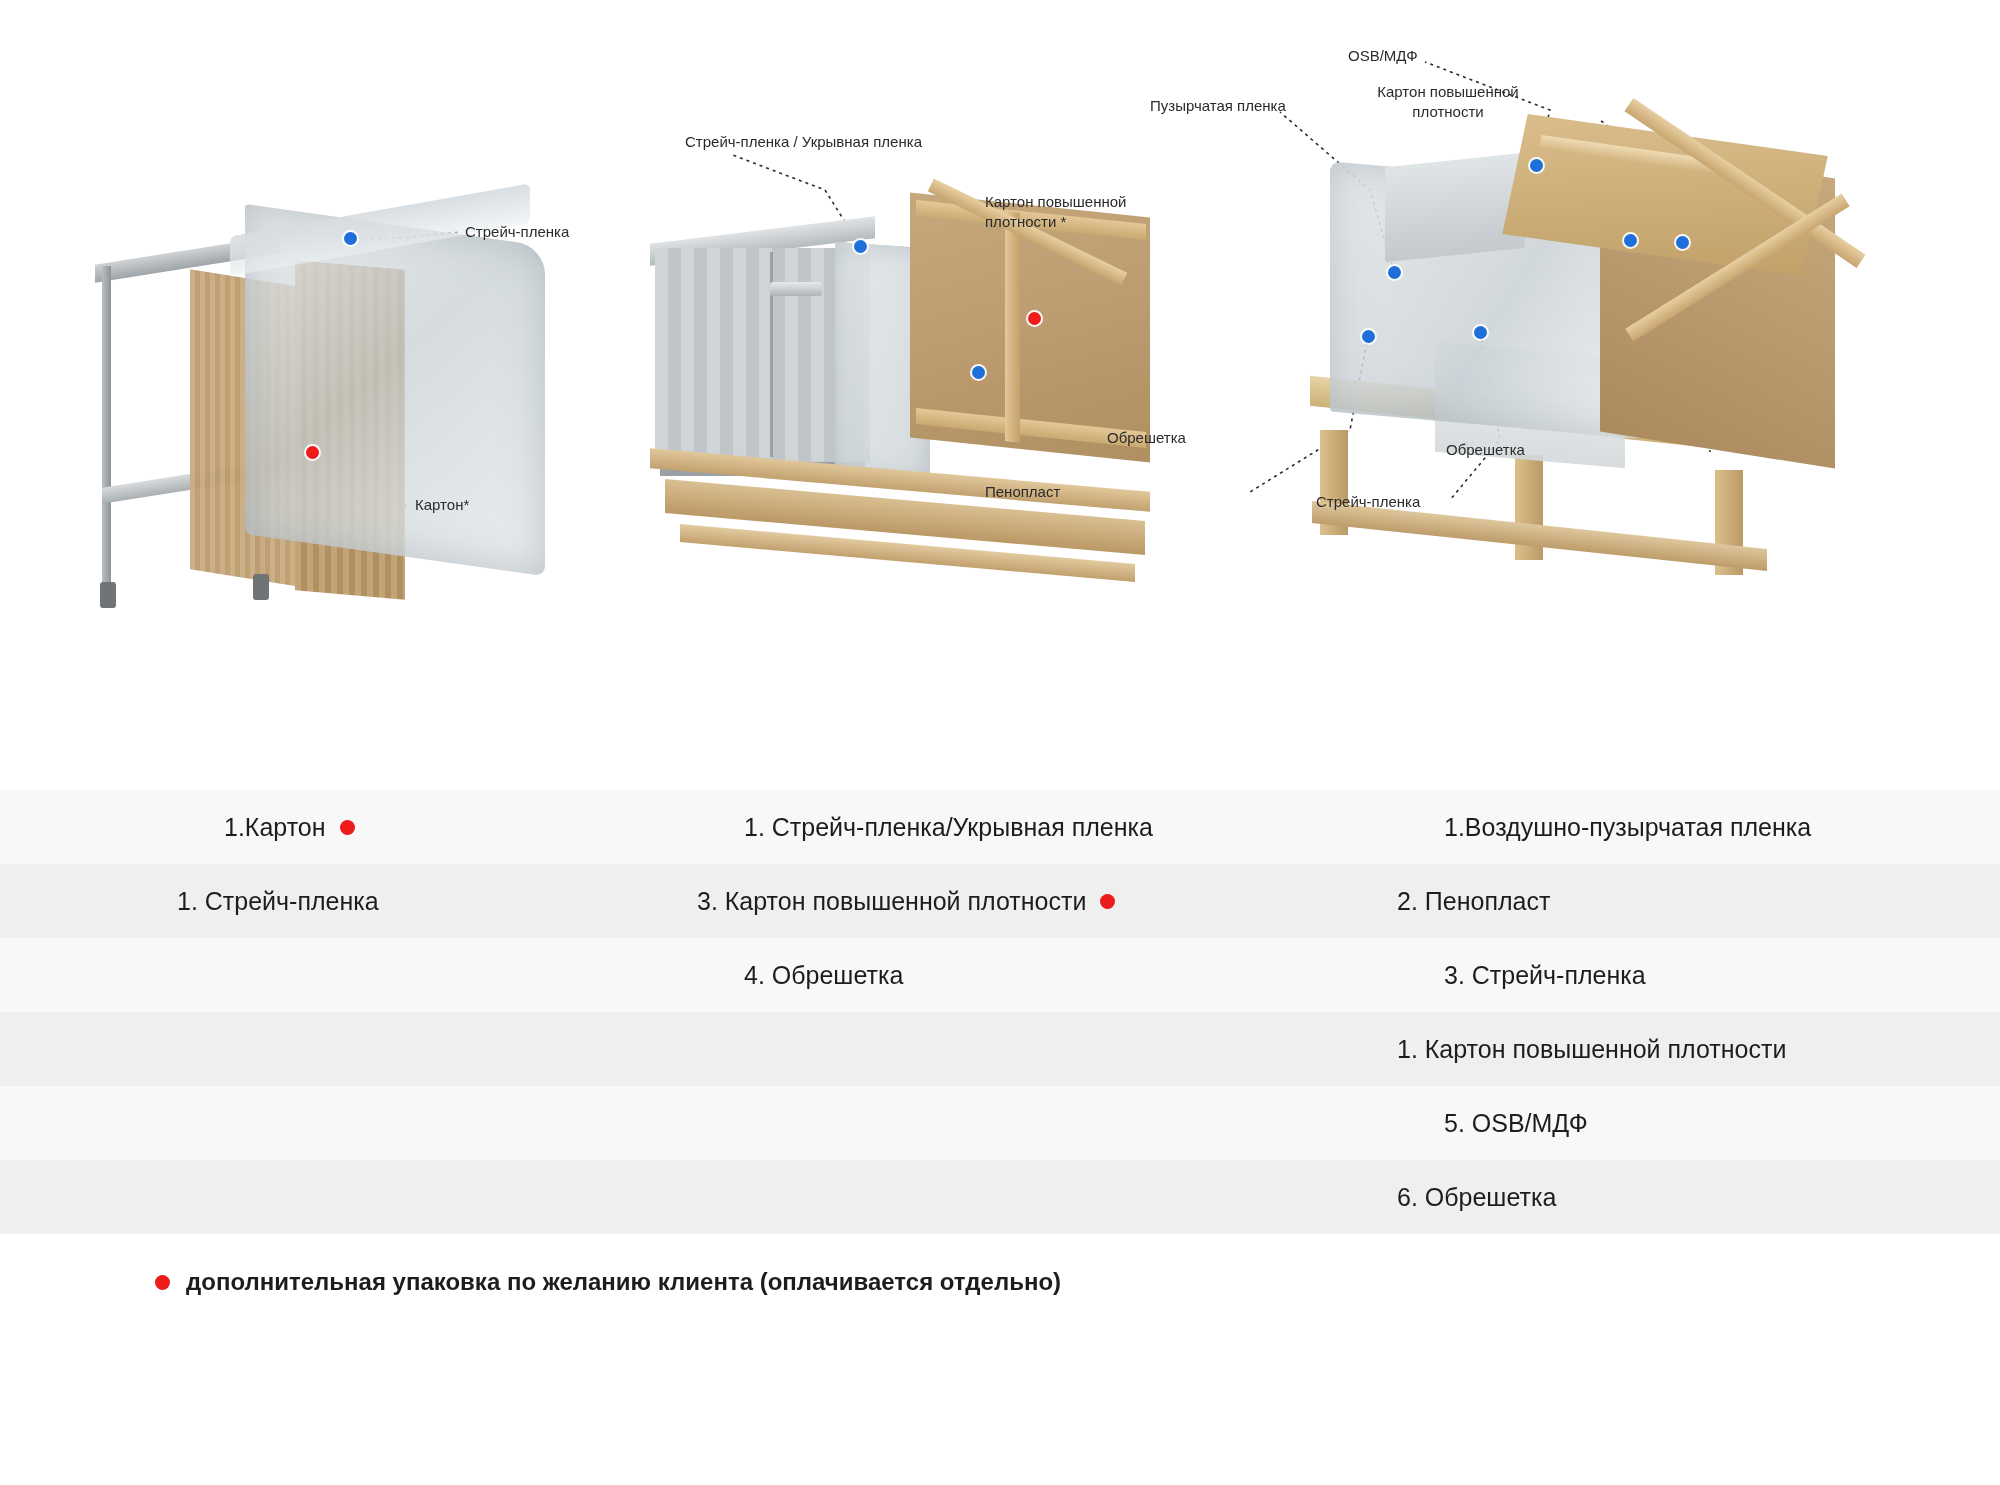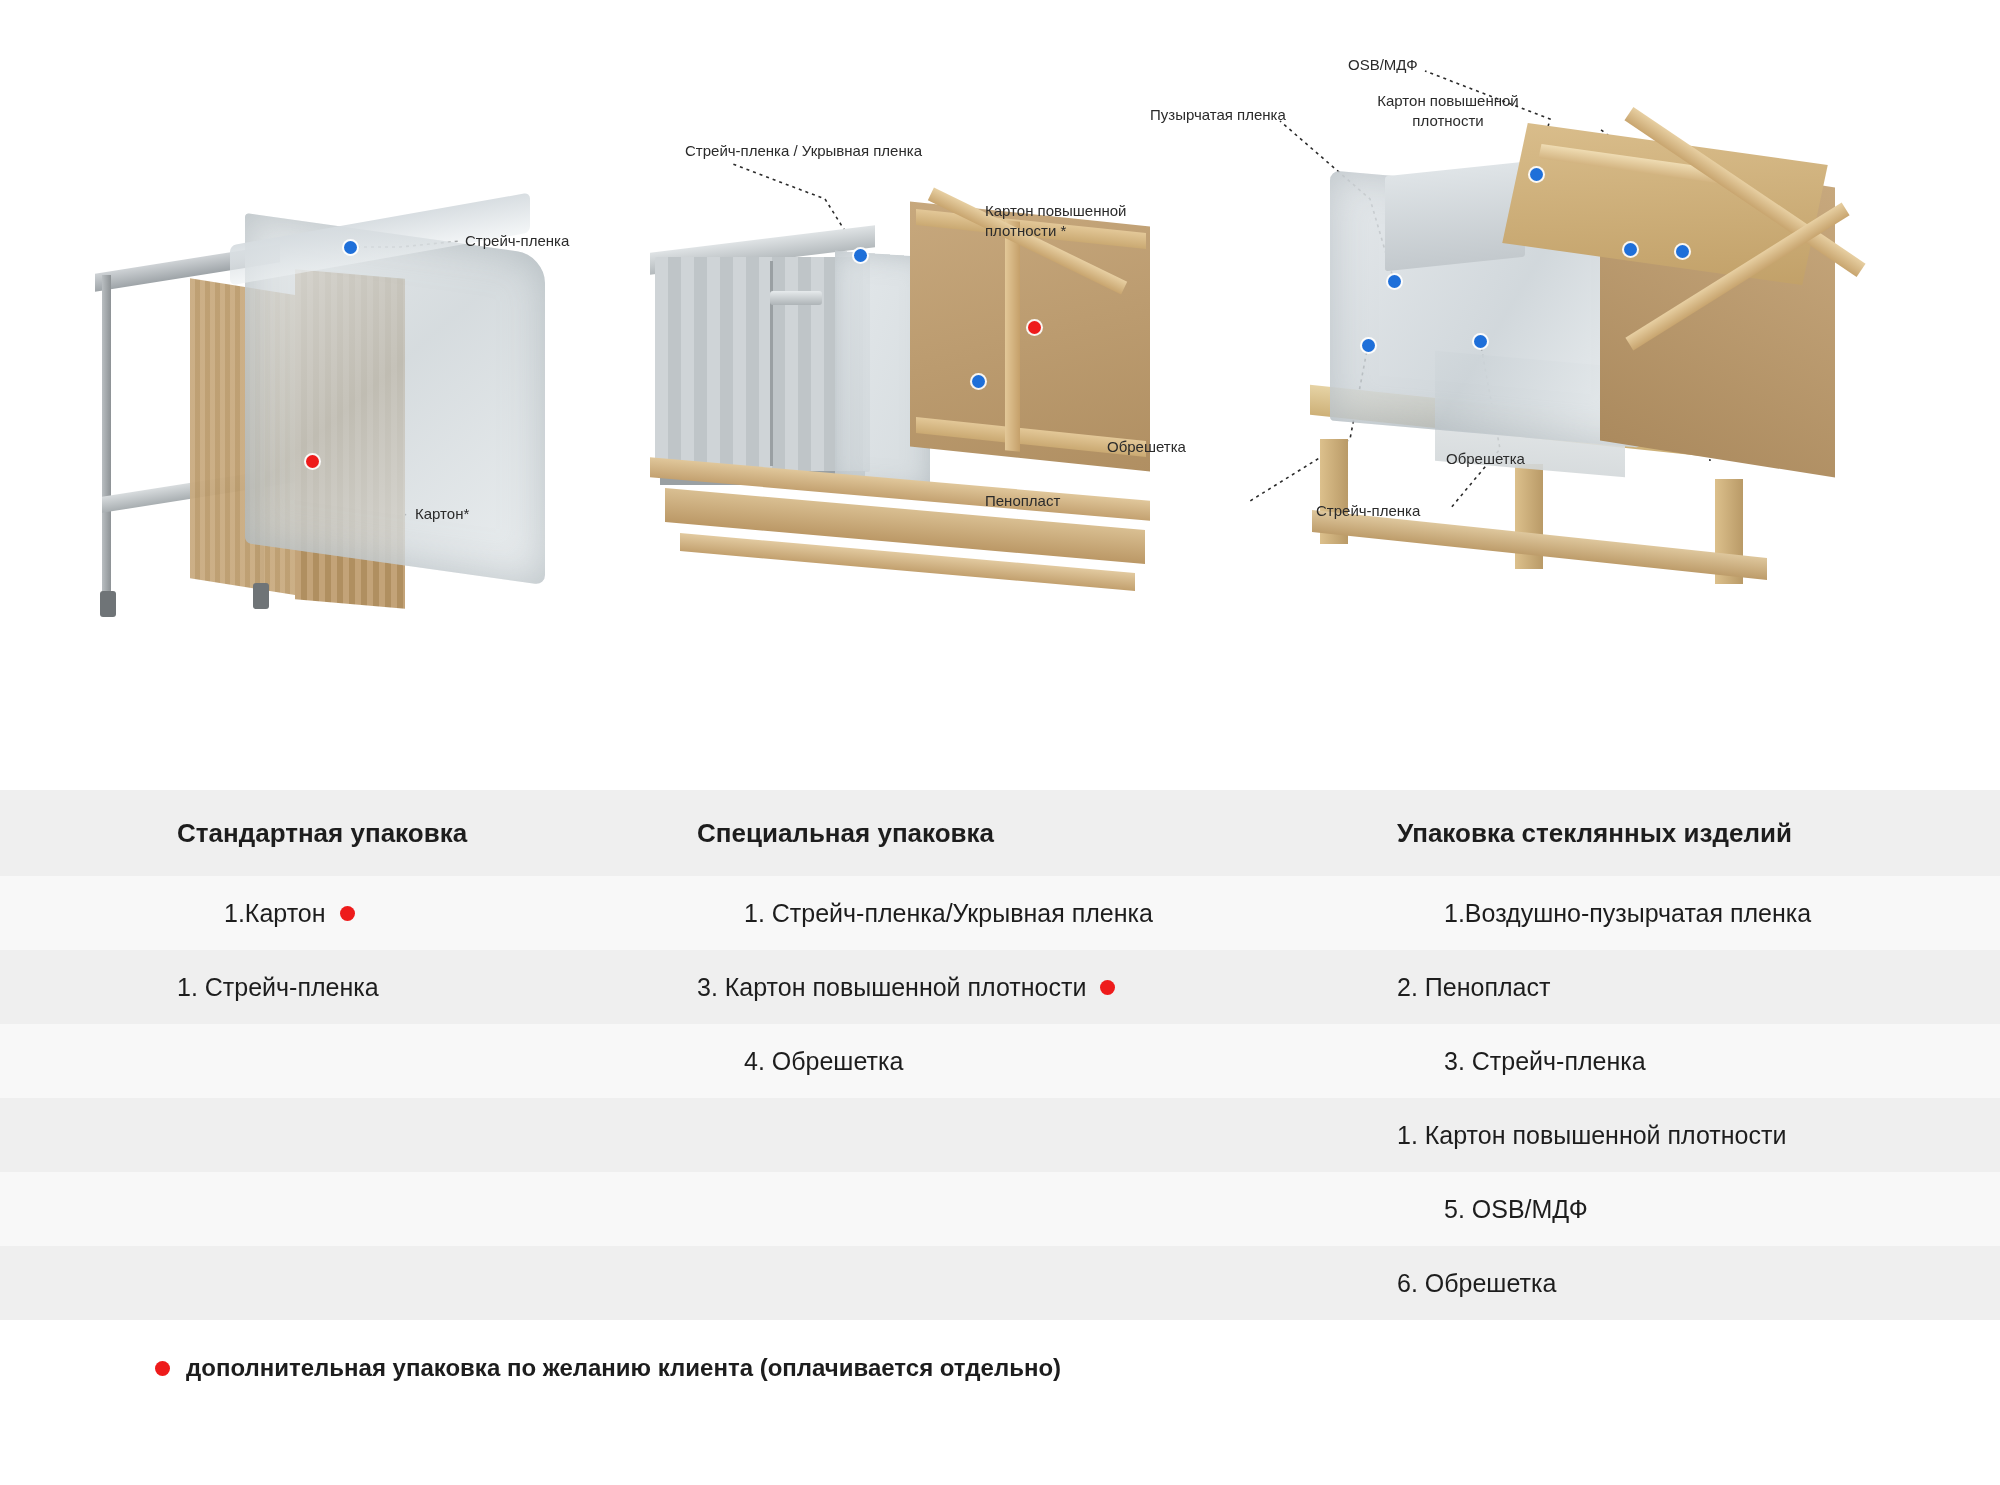--- a/index.html
+++ b/index.html
@@ -20,21 +20,21 @@
   
   .illustrations {
     position: absolute;
     left: 0;
     top: 0;
     width: 2000px;
     height: 790px;
   }
   .panel {
     position: absolute;
-    top: 9px;
+    top: 0;
     height: 910px;
   }
   .panel-1 { left: 40px;  width: 600px; }
   .panel-2 { left: 620px; width: 680px; }
   .panel-3 { left: 1250px; width: 740px; }
 
   
   .shape { position: absolute; }
 
   
@@ -331,25 +331,20 @@
 плотности</div>
     <div class="callout" style="left:-100px; top:96px;">Пузырчатая пленка</div>
     <div class="callout" style="left:-265px; top:482px;">Пенопласт</div>
     <div class="callout" style="left:66px; top:492px;">Стрейч-пленка</div>
     <div class="callout" style="left:196px; top:440px;">Обрешетка</div>
   </div>
 </div>
 
 <div class="table">
 
-  <div class="row header">
-    <div class="cell c1">Стандартная упаковка</div>
-    <div class="cell c2">Специальная упаковка</div>
-    <div class="cell c3">Упаковка стеклянных изделий</div>
-  </div>
 
   <div class="row even">
     <div class="cell c1">
       <span>1.Картон</span>
       <span class="mark"></span>
     </div>
     <div class="cell c2">1. Стрейч-пленка/Укрывная пленка</div>
     <div class="cell c3">1.Воздушно-пузырчатая пленка</div>
   </div>
 

